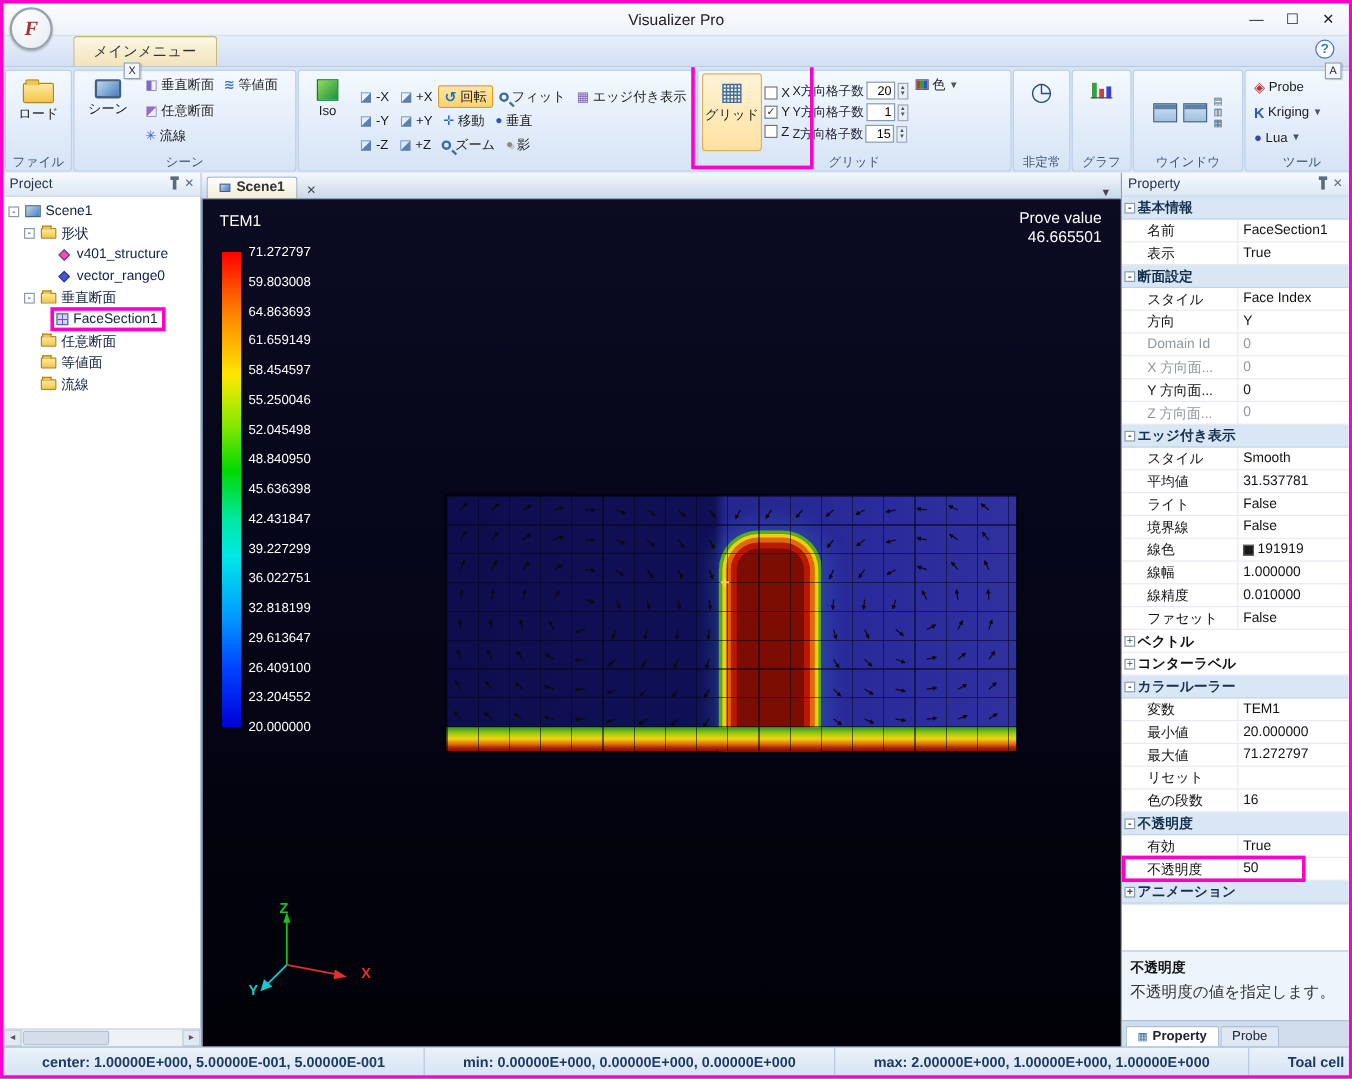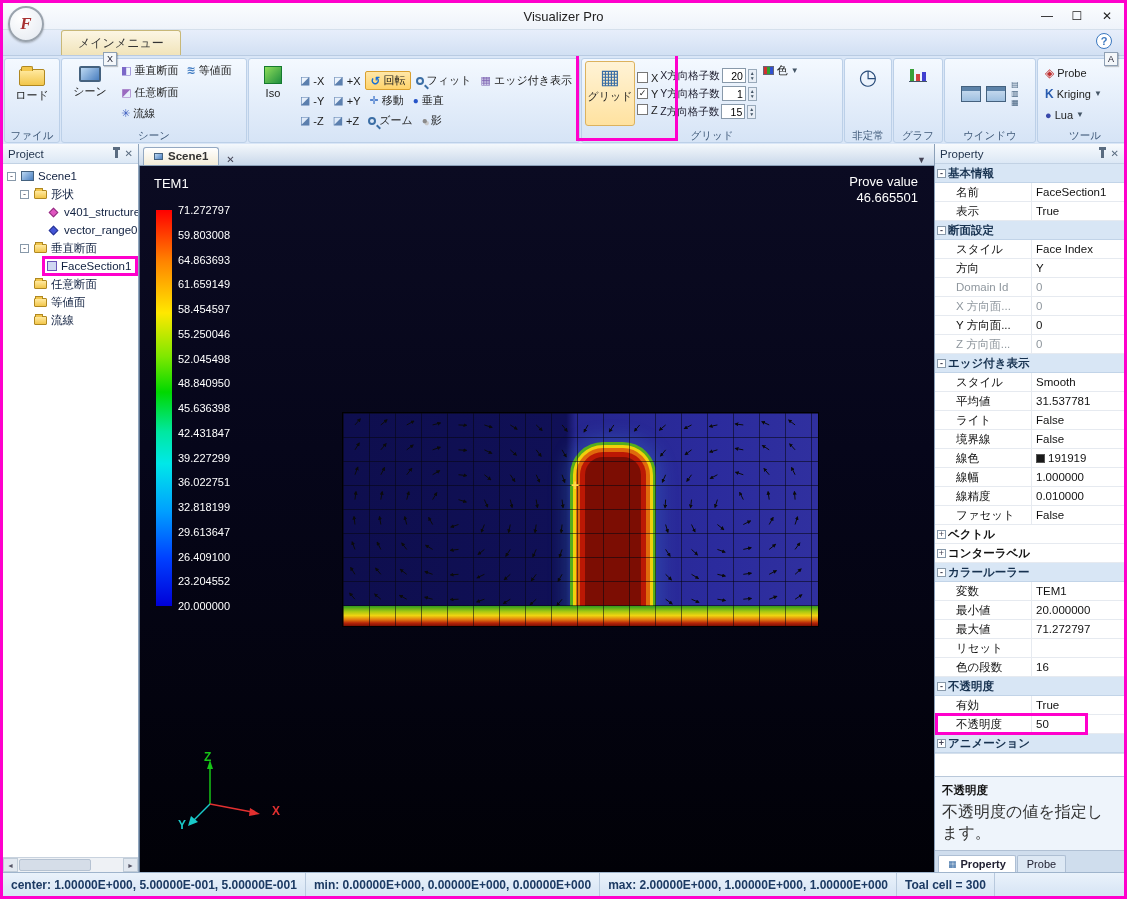--- a/index.html
+++ b/index.html
@@ -73,21 +73,21 @@
   .anno-grid{left:-6px;top:-25px;bottom:1px;width:102px}
 
   
   .main{flex:1;display:flex;min-height:0}
   .panel-header{height:20px;background:linear-gradient(#f7fafd,#dce8f5);border-bottom:1px solid #c2d2e4;display:flex;align-items:center;padding:0 5px;font-size:11.5px;color:#24364f;gap:4px}
   .panel-header .sp{flex:1}
   .ph-ic{color:#5a6c80;font-size:10px}
   .i-pin{width:3px;height:8px;background:#5a6c80;position:relative;margin-right:3px}
   .i-pin::before{content:"";position:absolute;top:-3px;left:-2px;width:7px;height:3px;background:#5a6c80}
 
-  .left{width:136px;background:#fff;border-right:1px solid #90a5bd;display:flex;flex-direction:column}
+  .left{width:165px;background:#fff;border-right:1px solid #90a5bd;display:flex;flex-direction:column}
   .tree{flex:1;padding-top:3px;overflow:hidden}
   .titem{display:flex;align-items:center;height:18px;font-size:11.5px;color:#102040}
   .texp{width:9px;height:9px;border:1px solid #8899aa;background:#fff;font-size:9px;line-height:7px;text-align:center;color:#445;margin-right:3px;flex:0 0 auto}
   .texp:empty{visibility:hidden}
   .tmain{display:flex;align-items:center;gap:4px;padding:1px 4px 1px 2px}
   .tmain.highlight{outline:3px solid #ff00cc}
   .ticon{flex:0 0 auto;display:inline-block}
   .ticon.folder{width:13px;height:9px;background:linear-gradient(#ffe9a0,#f2c64b);border:1px solid #b08820;border-radius:1px;position:relative}
   .ticon.folder::before{content:"";position:absolute;top:-3px;left:0;width:6px;height:2px;background:#f2c64b;border:1px solid #b08820;border-bottom:none}
   .ticon.scene{width:13px;height:10px;border:1px solid #44617e;background:linear-gradient(135deg,#bcd8f2,#4a7fc0)}
@@ -134,29 +134,29 @@
   .pvalue{flex:1;display:flex;align-items:center;gap:3px;padding-left:4px;overflow:hidden;white-space:nowrap}
   .prow.cat{background:#d8e6f5;border-bottom:1px solid #c2d4e8;color:#16314f;font-weight:bold}
   .prow.cat .plabel{flex:1;border-right:none}
   .prow.sub .plabel{font-weight:bold;flex:1;border-right:none}
   .prow.muted .plabel,.prow.muted .pvalue{color:#8f979e}
   .prow.highlight::after{content:"";position:absolute;left:0;top:-2px;bottom:-2px;right:36px;border:3px solid #ff00cc;pointer-events:none;z-index:3}
   .swatch{width:9px;height:9px;border:1px solid #555;flex:0 0 auto}
   .pspacer{flex:1;background:#fff}
   .pdesc{border-top:1px solid #b9c8da;background:#eef4fb;padding:6px 7px;min-height:58px}
   .pdesc-title{font-size:11.5px;font-weight:bold;color:#111;margin-bottom:4px}
-  .pdesc-text{font-size:16px;color:#333}
+  .pdesc-text{font-size:13px;color:#333}
   .ptabs{height:22px;background:#cfdded;border-top:1px solid #b0c0d4;display:flex;align-items:flex-end;gap:1px;padding:2px 3px 0}
   .ptab{display:flex;align-items:center;gap:4px;font-size:11px;color:#223;background:#dde8f4;border:1px solid #aebfd4;border-bottom:none;border-radius:2px 2px 0 0;padding:2px 9px}
   .ptab.active{background:#fff;font-weight:bold}
   .ptab-ic{color:#3b6ea5;font-size:9px}
 
   
   .statusbar{height:24px;background:linear-gradient(#eaf2fb,#d6e4f4);border-top:1px solid #9fb4cc;display:flex;align-items:center;font-size:12px;font-weight:bold;color:#1c3a63}
-  .seg{padding:0 8px;height:100%;display:flex;align-items:center;border-right:1px solid #b8c9dd;white-space:nowrap}
+  .seg{padding:0 32px;height:100%;display:flex;align-items:center;border-right:1px solid #b8c9dd;white-space:nowrap}
 </style>
 </head>
 <body>
 
 <div class="window">
 
   <div class="titlebar">
     <span>Visualizer Pro</span>
     <div class="winbtns">
       <div class="winbtn">—</div>

